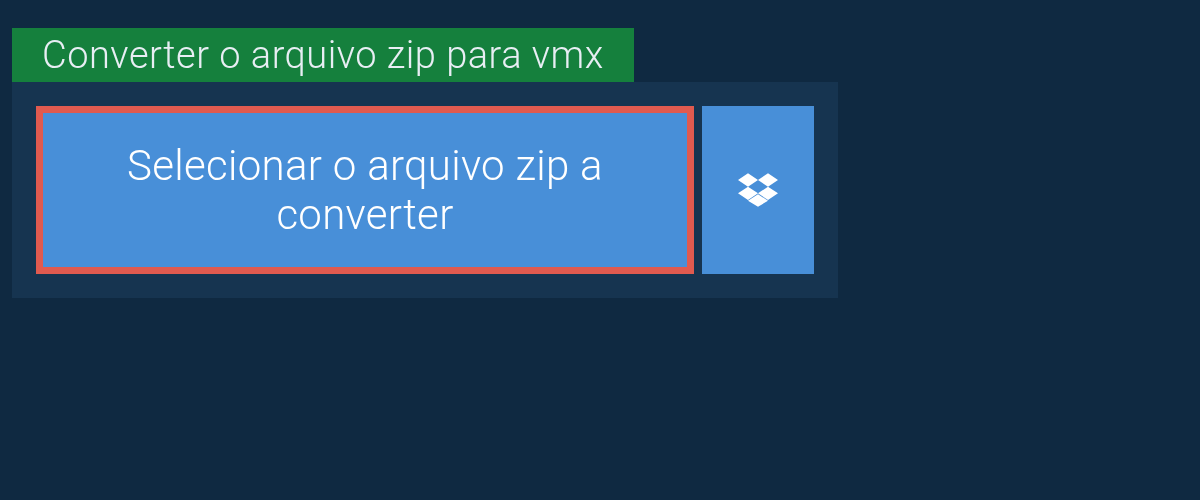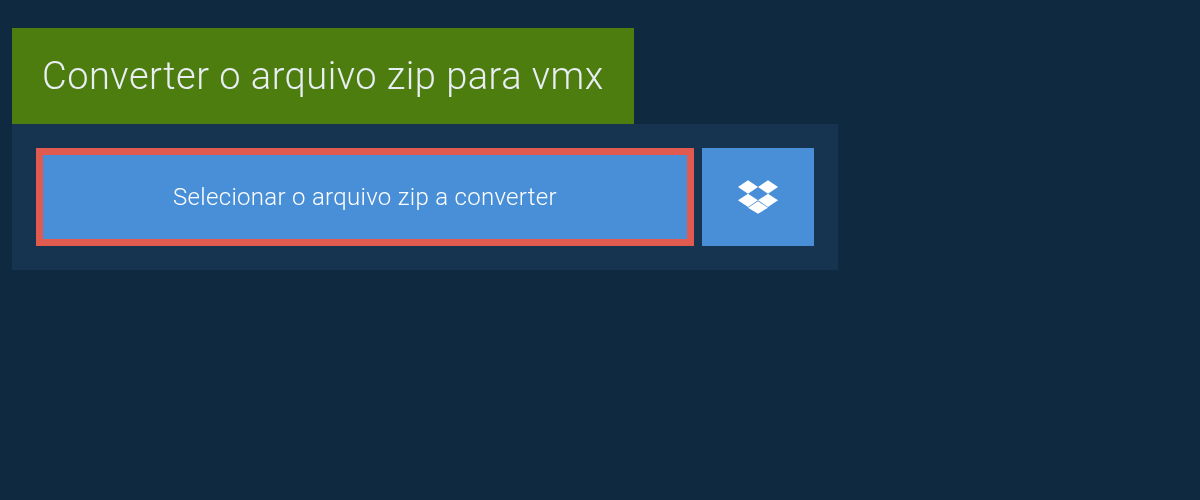--- a/index.html
+++ b/index.html
@@ -8,23 +8,23 @@
       box-sizing: border-box;
     }
     body {
       width: 1200px;
       height: 500px;
       background-color: #0f2941;
       font-family: -apple-system, BlinkMacSystemFont, "Segoe UI", Roboto, Helvetica, Arial, sans-serif;
       overflow: hidden;
     }
     .tab-header {
-      background-color: #4d7c0f;
+      background-color: #15803d;
       display: inline-block;
-      padding: 26px 30px;
+      padding: 5px 30px;
       margin-left: 12px;
       margin-top: 28px;
     }
     .tab-title {
       color: #e8eef4;
       font-size: 38px;
       font-weight: 300;
       letter-spacing: 0.5px;
     }
     .content-panel {
@@ -32,21 +32,21 @@
       margin-left: 12px;
       padding: 24px;
       display: flex;
       gap: 8px;
       width: 826px;
     }
     .select-file-button {
       background-color: #488fd8;
       border: 7px solid #e05a4f;
       color: #ffffff;
-      font-size: 24px;
+      font-size: 42px;
       font-weight: 300;
       padding: 28px 40px;
       cursor: pointer;
       text-align: center;
       flex: 1;
       letter-spacing: 0.3px;
       display: flex;
       align-items: center;
       justify-content: center;
     }

